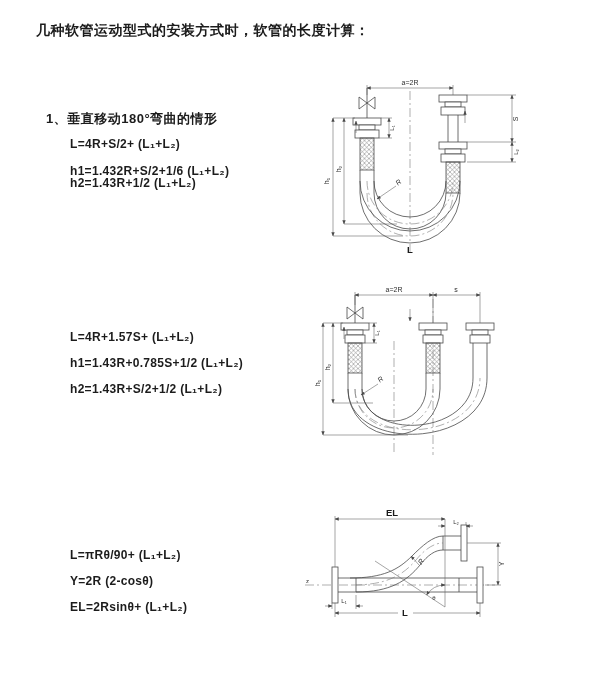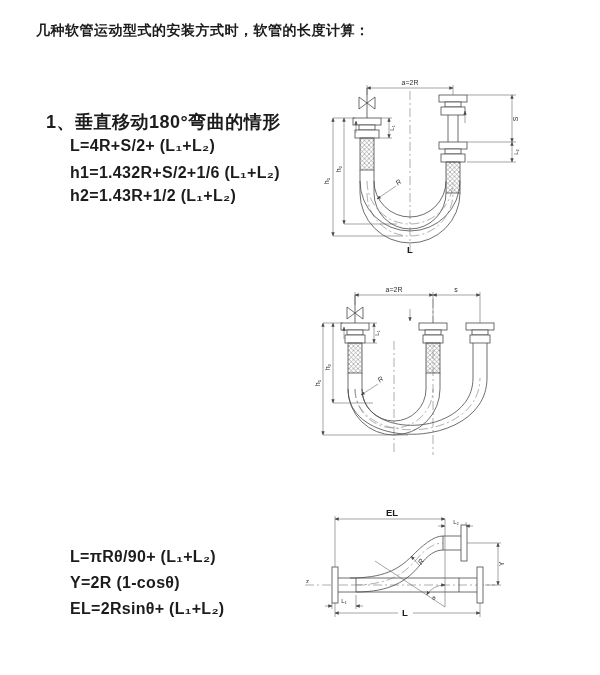--- a/index.html
+++ b/index.html
@@ -3,22 +3,22 @@
 <meta charset="utf-8">
 <style>
   html,body{margin:0;padding:0;background:#e8e8e8;}
   .page{
     position:relative;width:600px;height:675px;background:#ffffff;
     font-family:"Liberation Sans","DejaVu Sans",sans-serif;color:#1c1c1c;
     overflow:hidden;margin:0 auto;
   }
   .txt{position:absolute;white-space:nowrap;}
   .title{font-size:14px;font-weight:bold;letter-spacing:0.5px;}
-  .heading{font-size:18px;font-weight:bold;letter-spacing:0.5px;text-align:center;}
-  .formula{font-size:16px;font-weight:bold;letter-spacing:0.3px;}
+  .heading{font-size:13px;font-weight:bold;letter-spacing:0.5px;text-align:center;}
+  .formula{font-size:12px;font-weight:bold;letter-spacing:0.3px;}
   svg{position:absolute;overflow:visible;}
   .ln{stroke:#4a4a4a;stroke-width:0.8;fill:none;}
   .thin{stroke:#6a6a6a;stroke-width:0.6;fill:none;}
   .cl{stroke:#7a7a7a;stroke-width:0.6;fill:none;stroke-dasharray:9 3 2 3;}
   .fit{fill:#ffffff;stroke:#4a4a4a;stroke-width:0.8;}
   .braid{stroke:#4a4a4a;stroke-width:0.8;}
   .lbl{font-family:"Liberation Sans","DejaVu Sans",sans-serif;font-size:7px;fill:#2e2e2e;}
   .lbl-sm{font-size:6px;}
   .lbl-lg{font-size:9.5px;font-weight:bold;fill:#1c1c1c;}
   .arr{fill:#4a4a4a;}
@@ -26,25 +26,28 @@
 </head>
 <body>
 
 <div class="page">
 
   <div class="txt title" style="left:36px;top:22px">几种软管运动型式的安装方式时，软管的长度计算：</div>
 
   <div class="txt heading" style="left:46px;top:110px">1、垂直移动180°弯曲的情形</div>
   <div class="txt formula" style="left:70px;top:137px">L=4R+S/2+ (L₁+L₂)</div>
   <div class="txt formula" style="left:70px;top:164px">h1=1.432R+S/2+1/6 (L₁+L₂)</div>
-  <div class="txt formula" style="left:70px;top:187px">h2=1.43R+1/2 (L₁+L₂)</div>
-
+  <div class="txt formula" style="left:70px;top:176px">h2=1.43R+1/2 (L₁+L₂)</div>
+
+  <div class="txt formula" style="left:70px;top:330px">L=4R+1.57S+ (L₁+L₂)</div>
+  <div class="txt formula" style="left:70px;top:356px">h1=1.43R+0.785S+1/2 (L₁+L₂)</div>
+  <div class="txt formula" style="left:70px;top:382px">h2=1.43R+S/2+1/2 (L₁+L₂)</div>
 
   <div class="txt formula" style="left:70px;top:548px">L=πRθ/90+ (L₁+L₂)</div>
-  <div class="txt formula" style="left:70px;top:574px">Y=2R (1-cosθ)</div>
+  <div class="txt formula" style="left:70px;top:574px">Y=2R (2-cosθ)</div>
   <div class="txt formula" style="left:70px;top:600px">EL=2Rsinθ+ (L₁+L₂)</div>
 
   <svg style="left:315px;top:73px" width="280" height="190" viewBox="0 0 280 190">
     <defs>
       <marker id="m1" viewBox="0 0 10 10" refX="9" refY="5" markerWidth="7" markerHeight="7" orient="auto-start-reverse">
         <path d="M0,1 L10,5 L0,9 z" class="arr"></path>
       </marker>
       <pattern id="hp1" width="4.5" height="4.5" patternUnits="userSpaceOnUse">
         <path d="M0,4.5 L4.5,0 M0,0 L4.5,4.5" stroke="#777" stroke-width="0.5"></path>
       </pattern>

